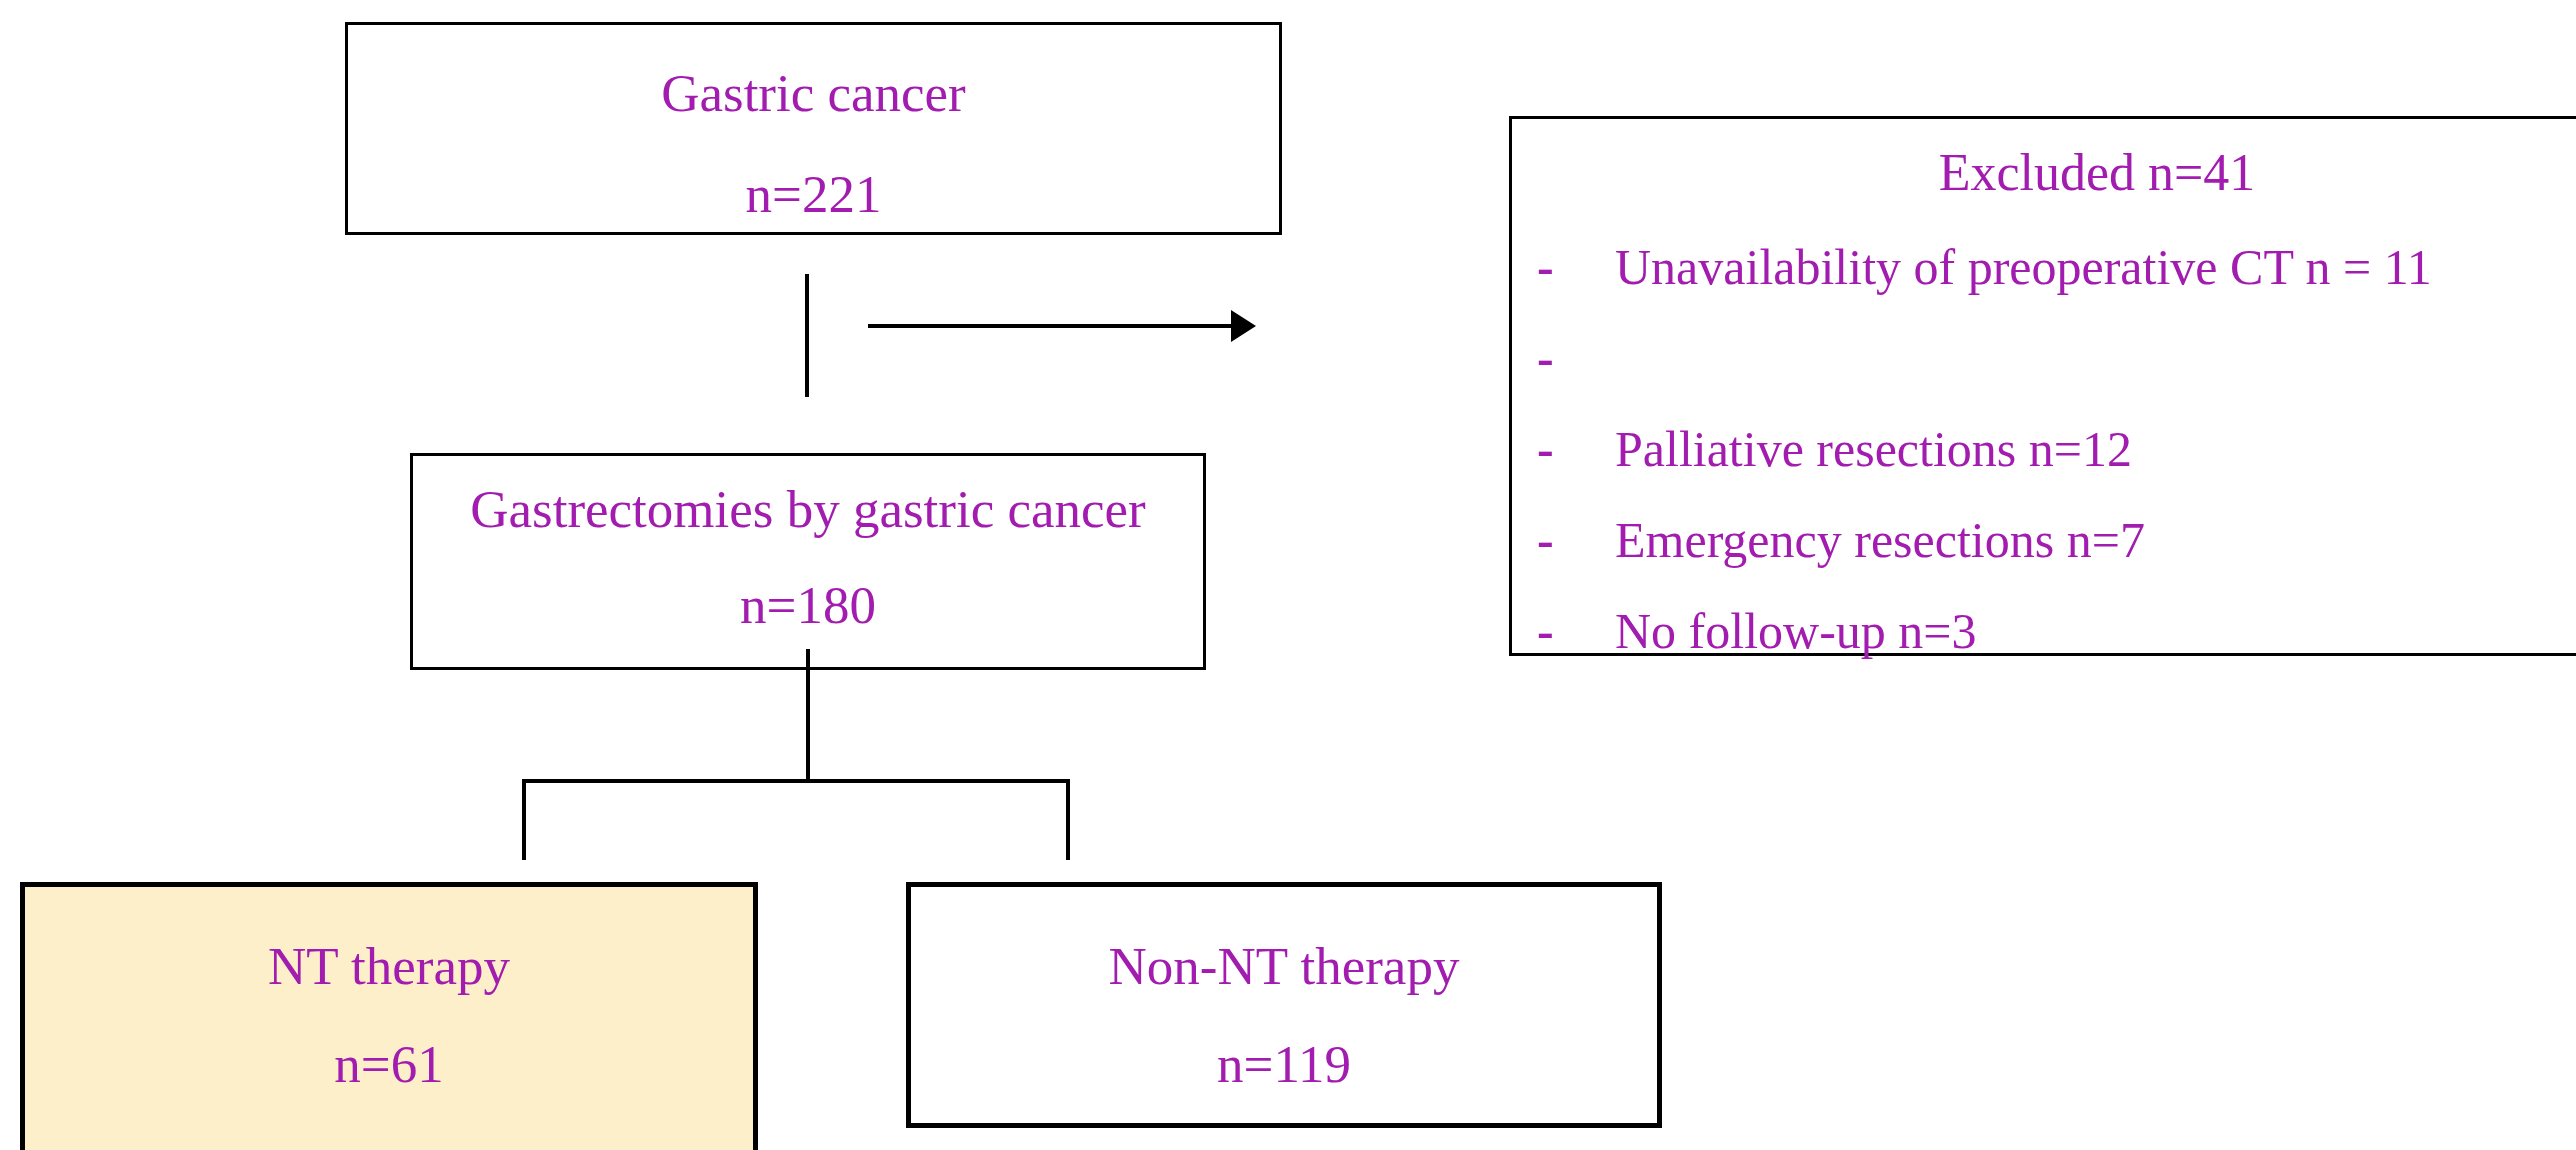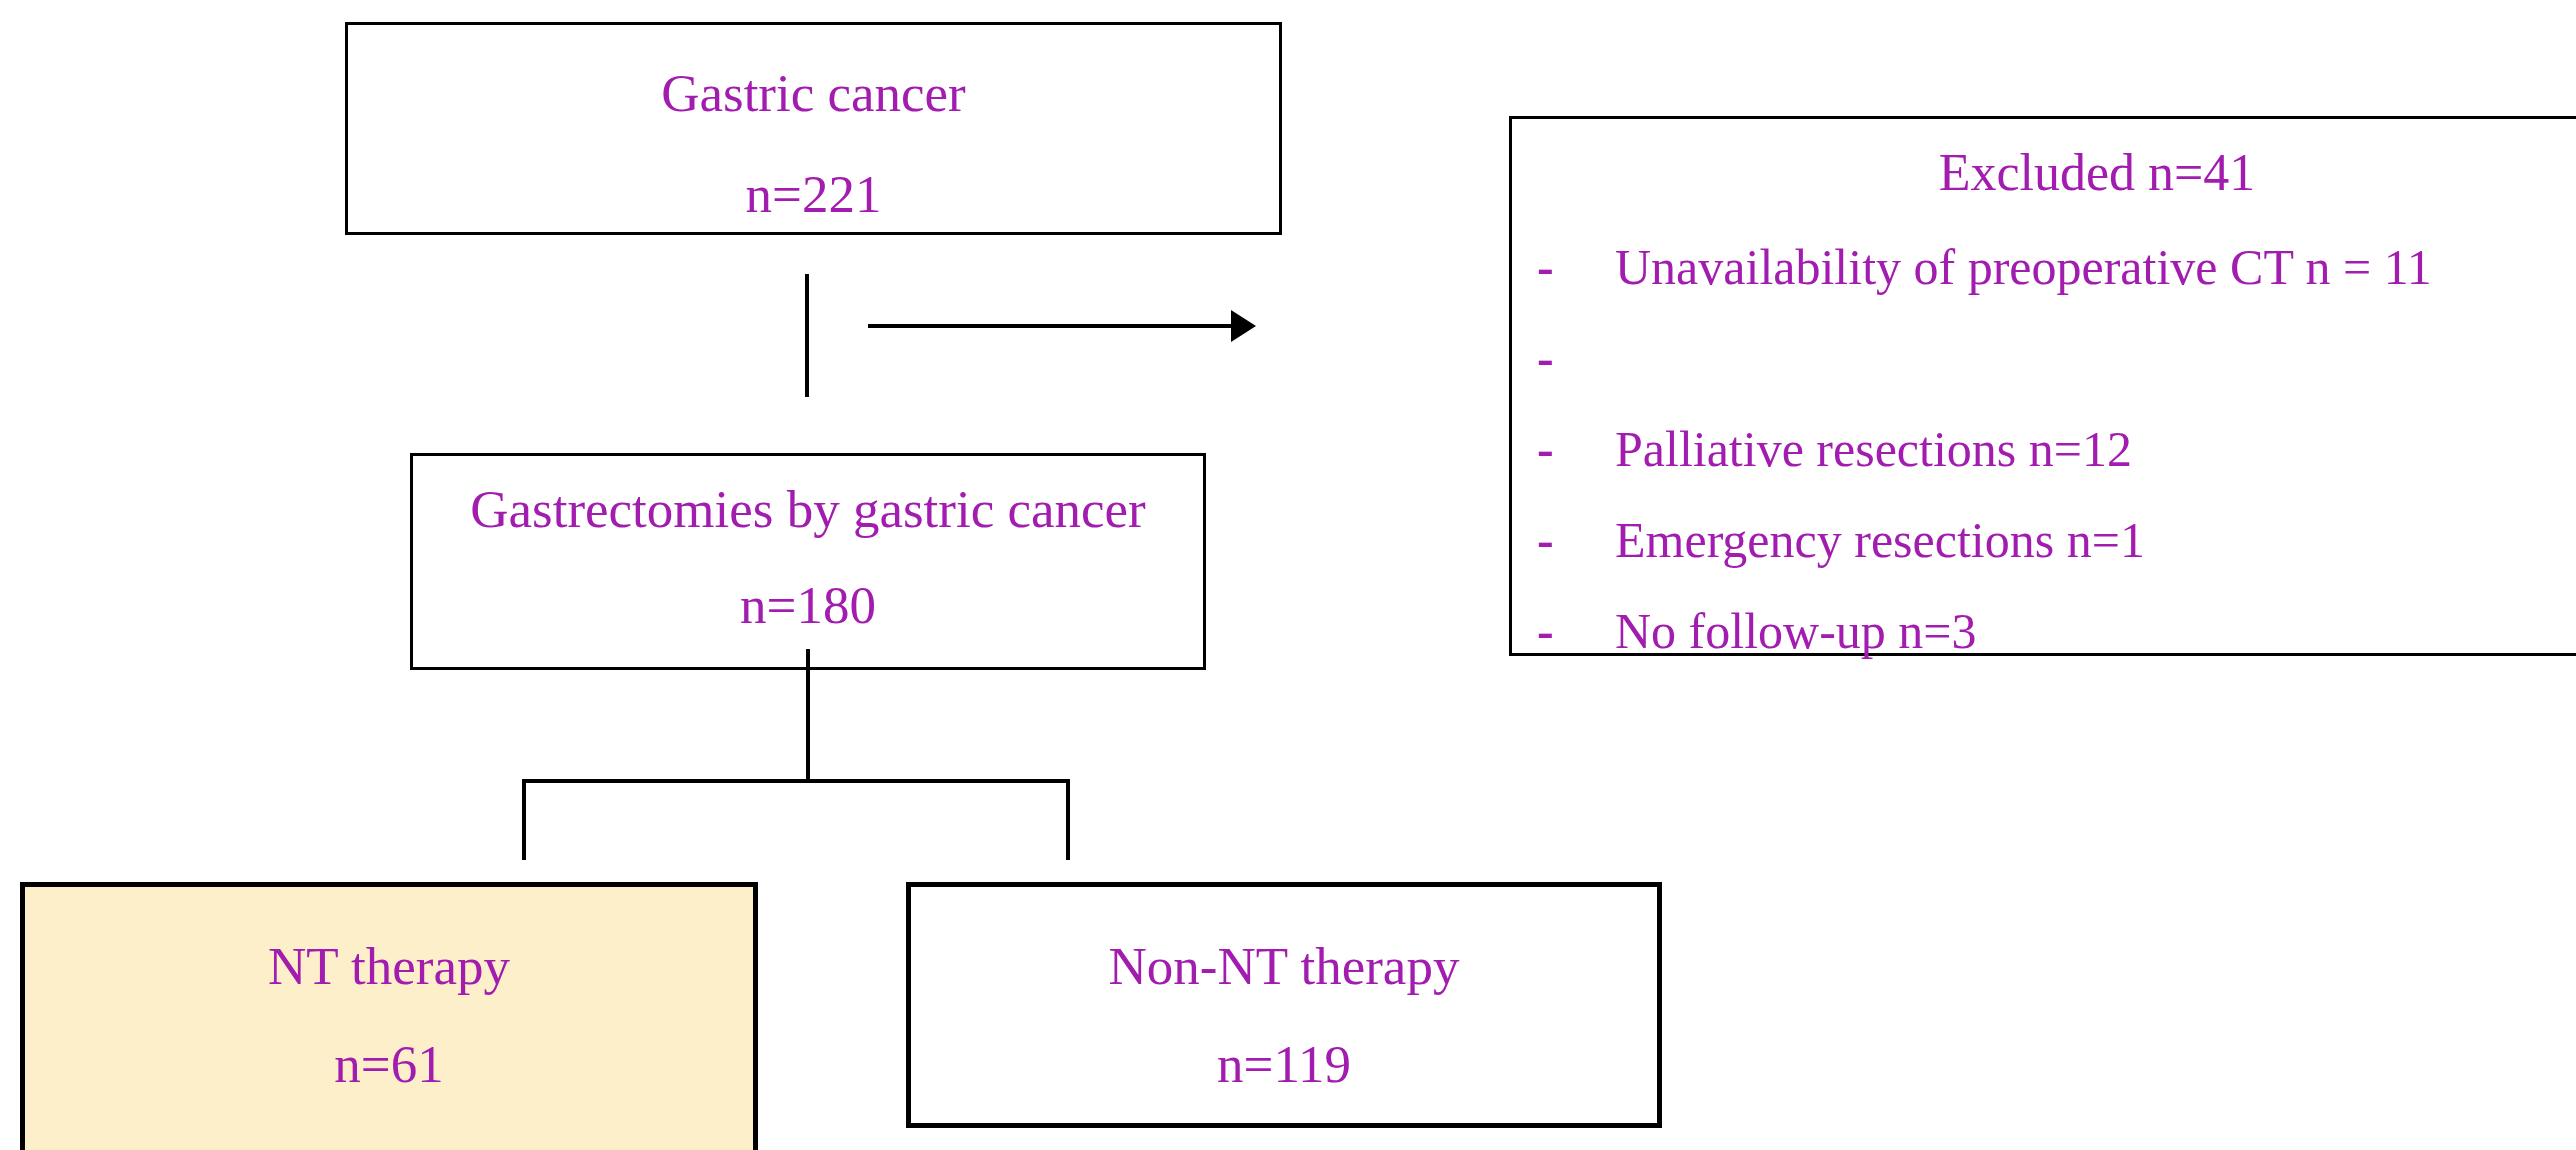--- a/index.html
+++ b/index.html
@@ -84,21 +84,21 @@
       </div>
       <div class="excl-row">
         <span class="excl-dash">-</span>
       </div>
       <div class="excl-row">
         <span class="excl-dash">-</span>
         <span>Palliative resections n=12</span>
       </div>
       <div class="excl-row">
         <span class="excl-dash">-</span>
-        <span>Emergency resections n=1</span>
+        <span>Emergency resections n=7</span>
       </div>
       <div class="excl-row">
         <span class="excl-dash">-</span>
         <span>No follow-up n=3</span>
       </div>
     </div>
   </div>
 
   <div class="box mid-box">
     <div class="box-line l1">Gastrectomies by gastric cancer</div>

